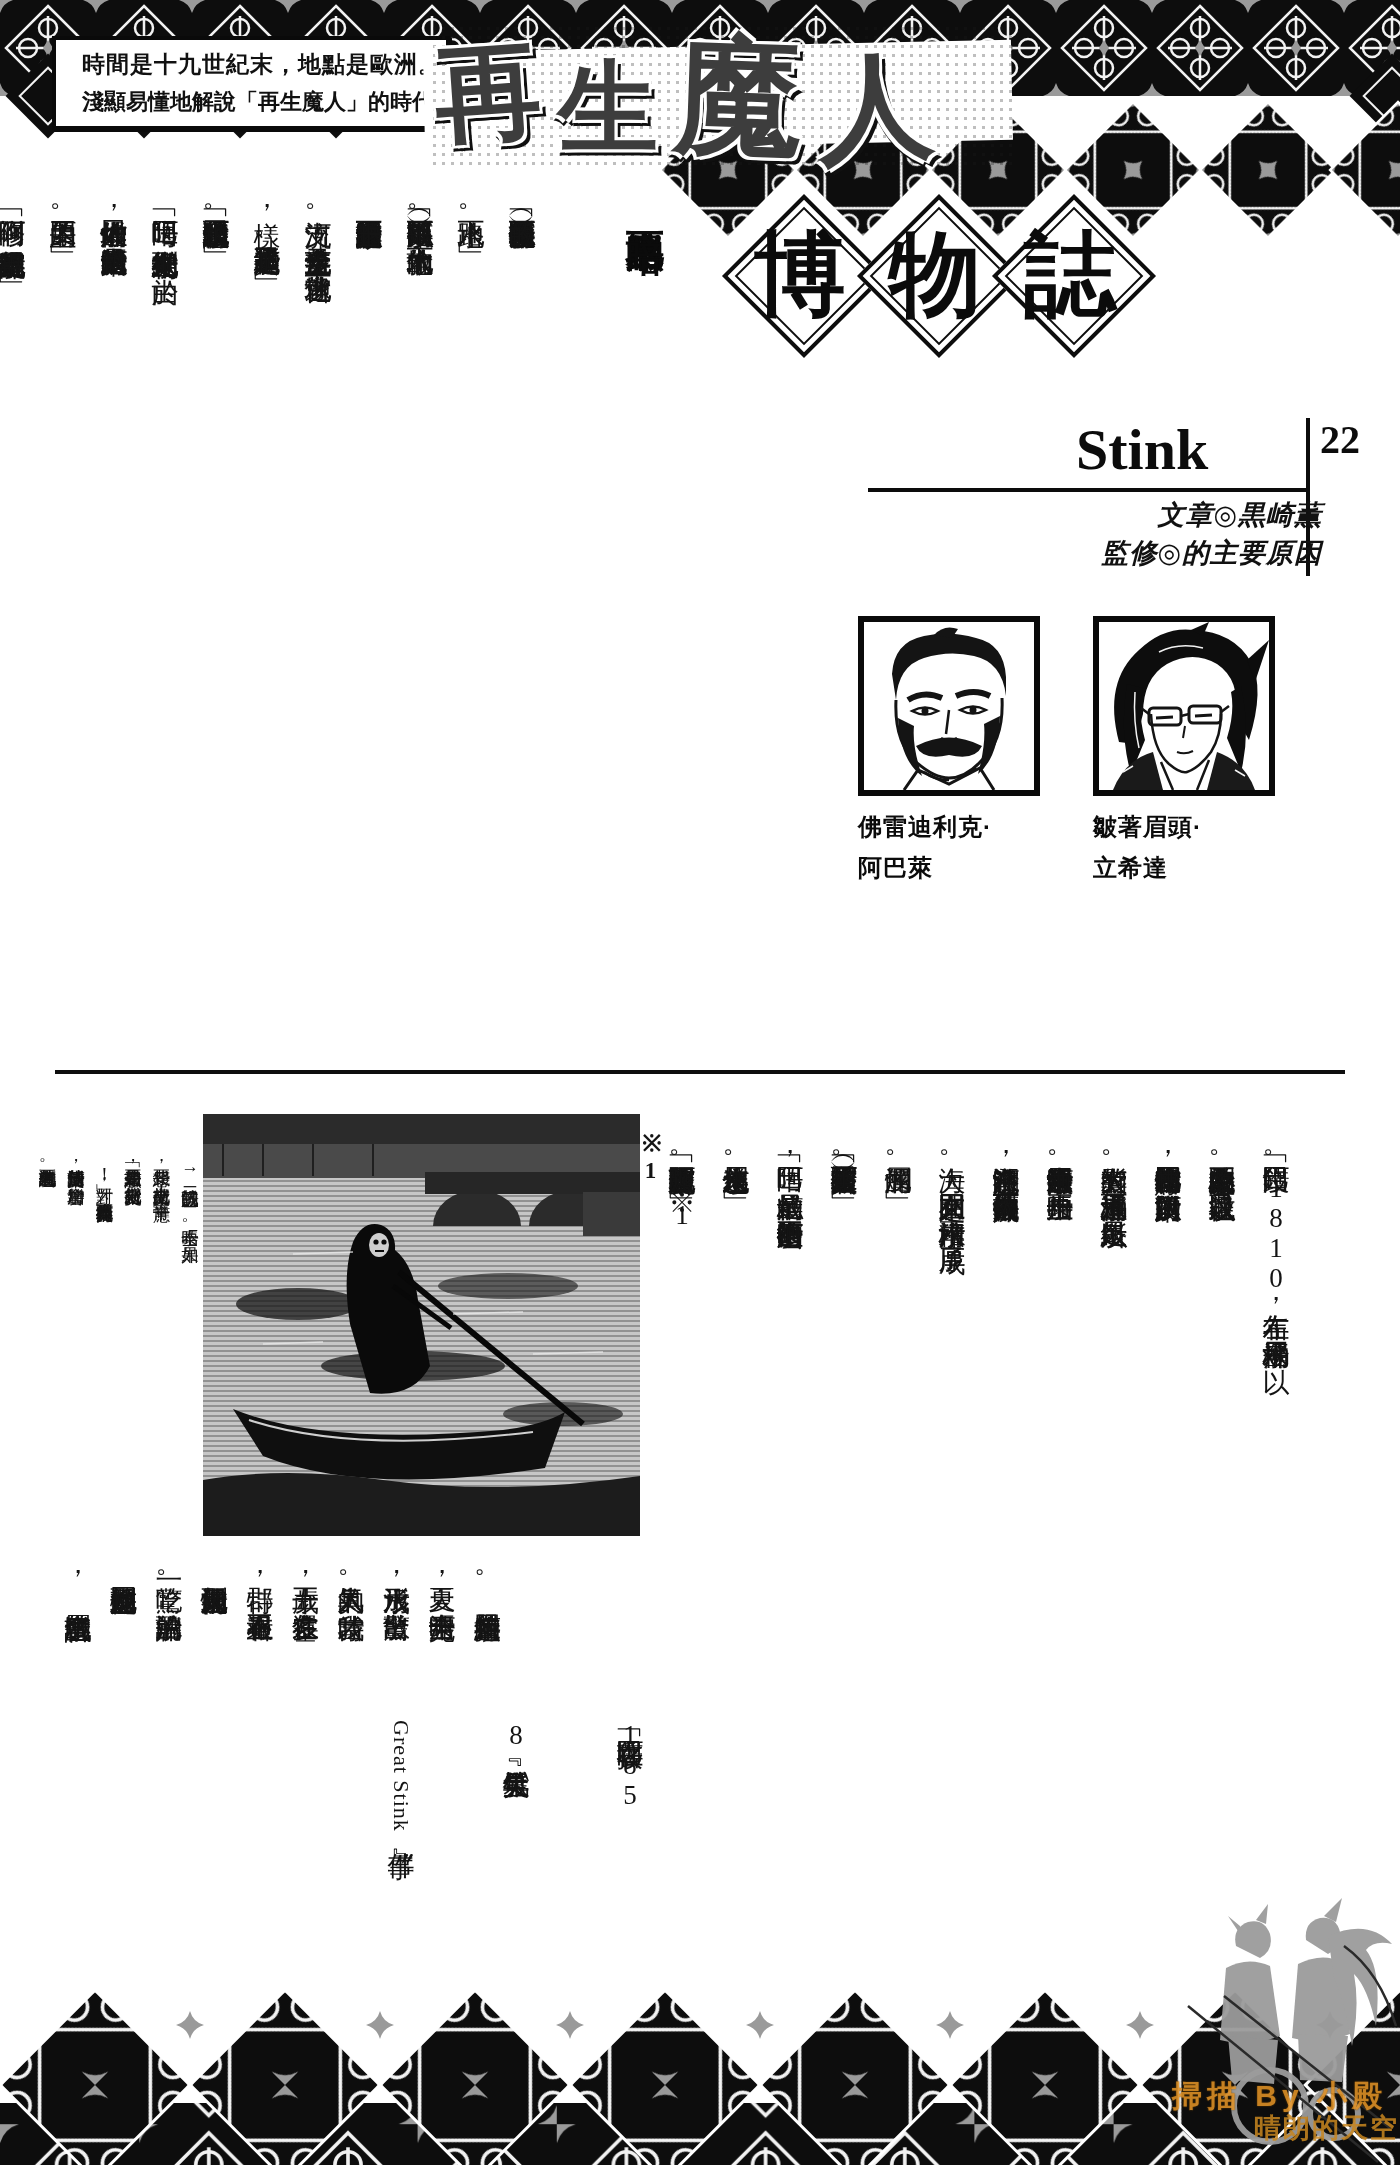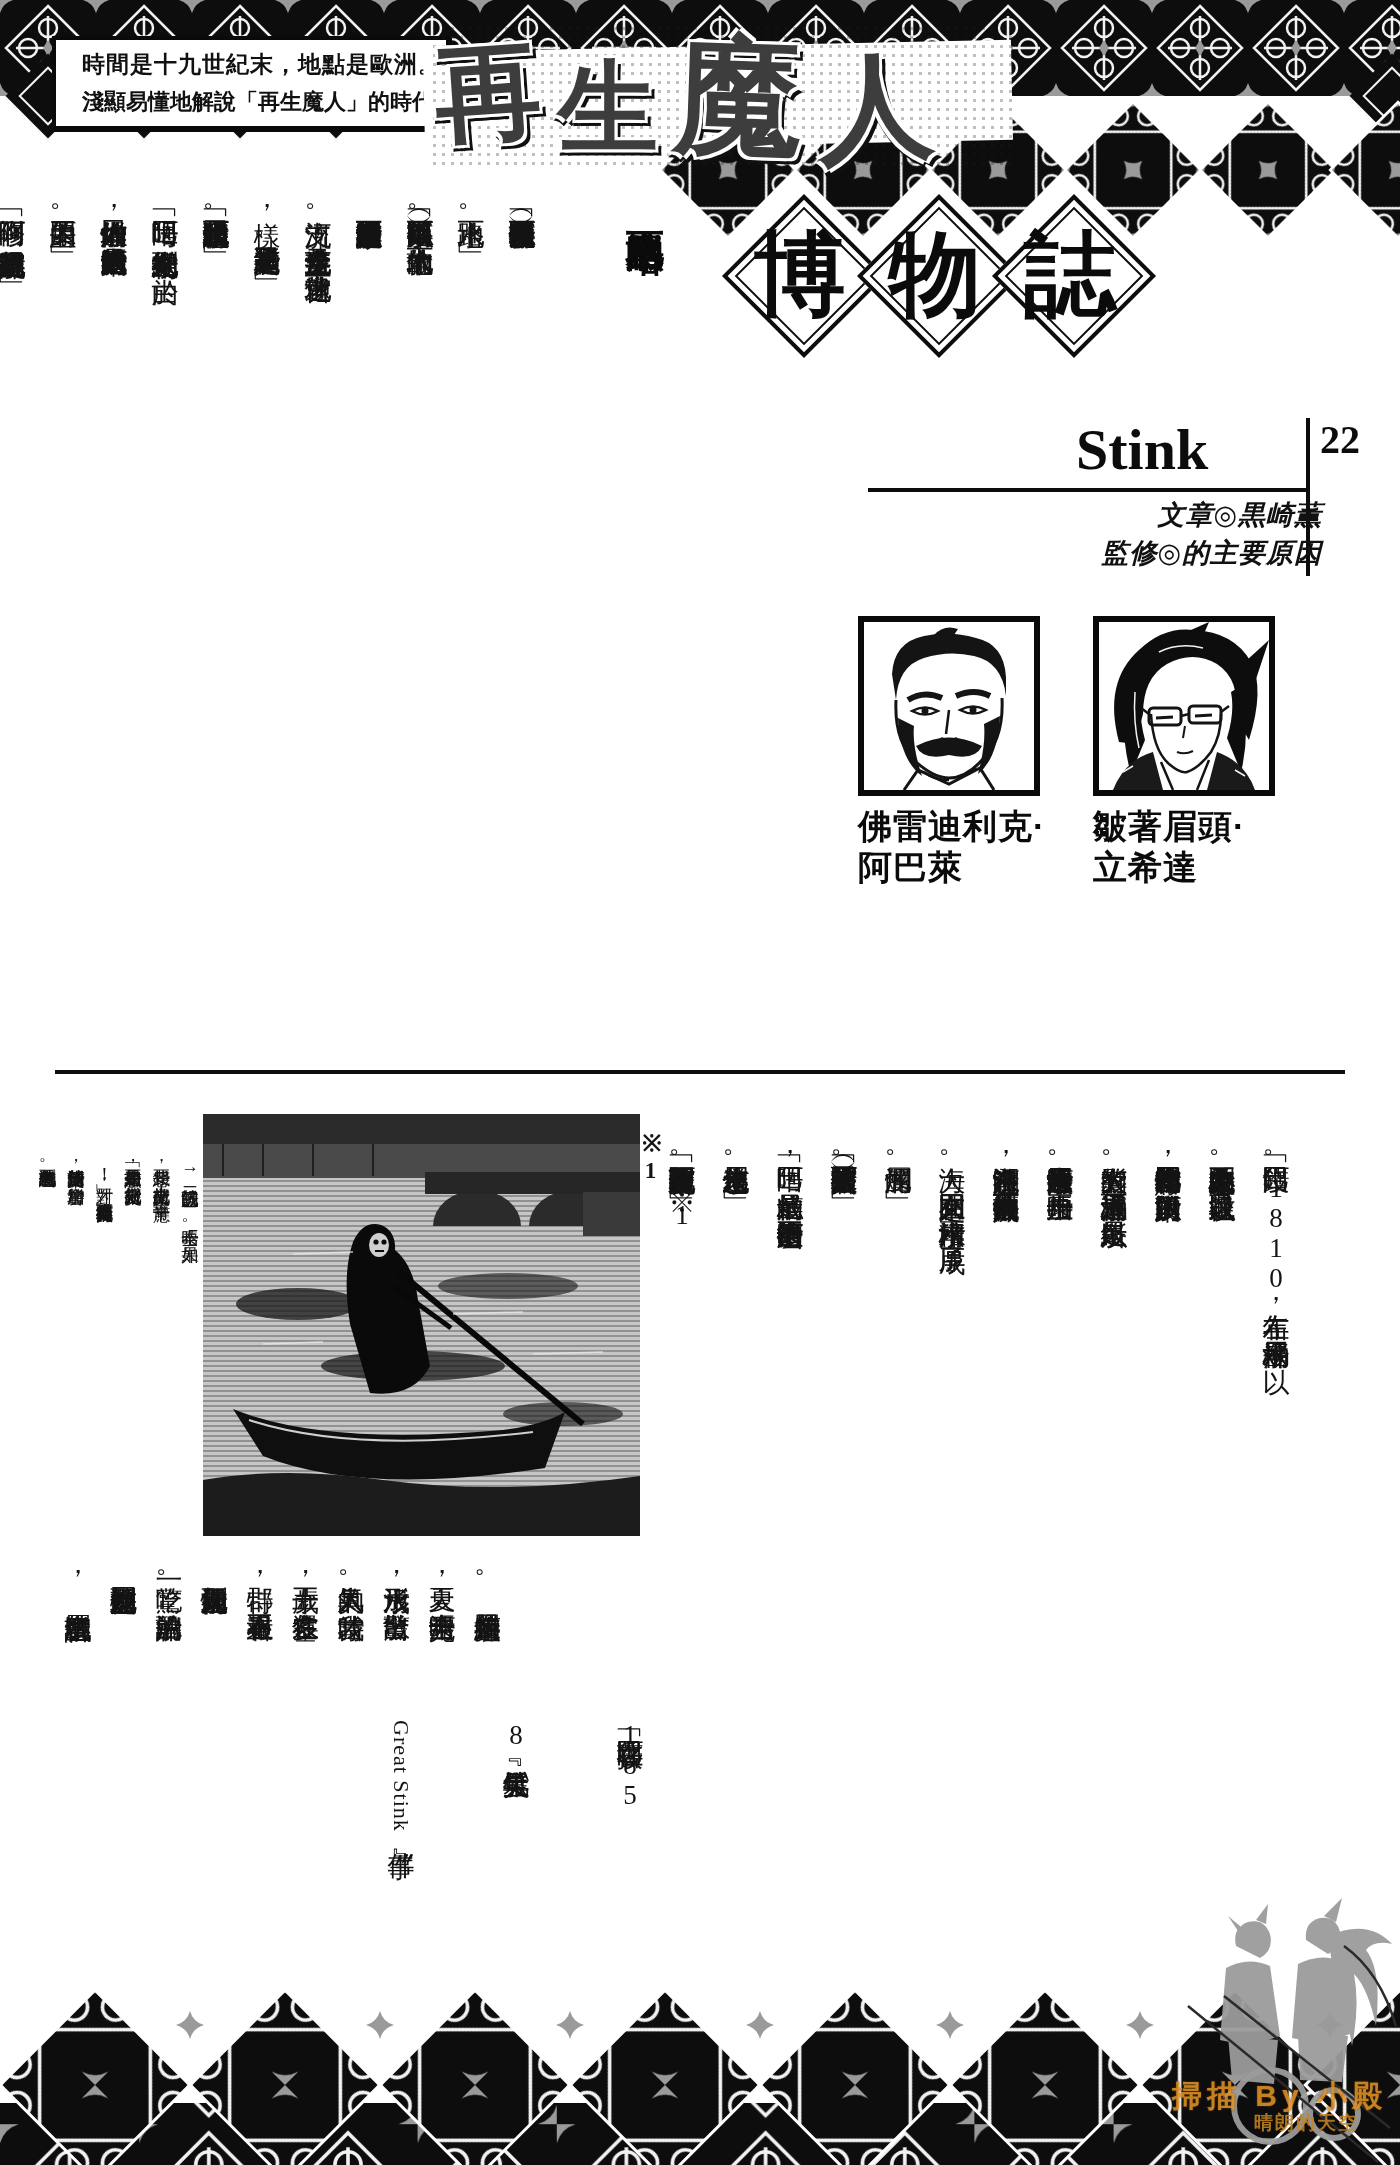--- a/index.html
+++ b/index.html
@@ -44,26 +44,26 @@
             font-weight:bold;color:#0b0b0b;}
   
   #volume-label{left:1076px;top:416px;font-size:58px;font-weight:bold;color:#0c0c0c;}
   #volume-number{left:1320px;top:416px;font-size:40px;font-weight:bold;color:#0c0c0c;}
   #volume-rule-h{left:868px;top:488px;width:440px;height:4px;background:#0c0c0c;}
   #volume-rule-v{left:1306px;top:418px;width:4px;height:158px;background:#0c0c0c;}
   #credits{left:1020px;top:496px;width:302px;text-align:right;font-weight:bold;font-style:italic;}
   #credits div{font-size:27px;line-height:38px;letter-spacing:1px;}
   
   .pframe{position:absolute;width:182px;height:180px;border:6px solid #0a0a0a;background:#fff;box-sizing:border-box;}
-  .pname{position:absolute;width:230px;font-weight:bold;font-size:34px;line-height:41px;letter-spacing:1px;color:#0b0b0b;}
+  .pname{position:absolute;width:230px;font-weight:bold;font-size:24px;line-height:41px;letter-spacing:1px;color:#0b0b0b;}
   #divider{left:55px;top:1070px;width:1290px;height:4px;background:#0e0e0e;}
   
   #wm1{left:1172px;top:2076px;font-size:30px;font-weight:bold;color:#e09125;letter-spacing:5px;opacity:.88;
        text-shadow:0 0 2px #7a4a00;}
-  #wm2{left:1254px;top:2110px;font-size:19px;font-weight:bold;color:#c8861f;letter-spacing:2px;opacity:.85;}
+  #wm2{left:1254px;top:2110px;font-size:27px;font-weight:bold;color:#c8861f;letter-spacing:2px;opacity:.85;}
 </style>
 </head>
 <body>
 
 <svg class="abs" id="top-svg" style="left:0;top:0" width="1400" height="430" viewBox="0 0 1400 430">
   <defs>
     <pattern id="orn" width="96" height="96" patternUnits="userSpaceOnUse">
       <rect width="96" height="96" fill="#0d0d0d"></rect>
       <g stroke="#f2f2f2" fill="none" stroke-width="2.5">
         <path d="M48,6 L90,48 L48,90 L6,48 Z"></path>

